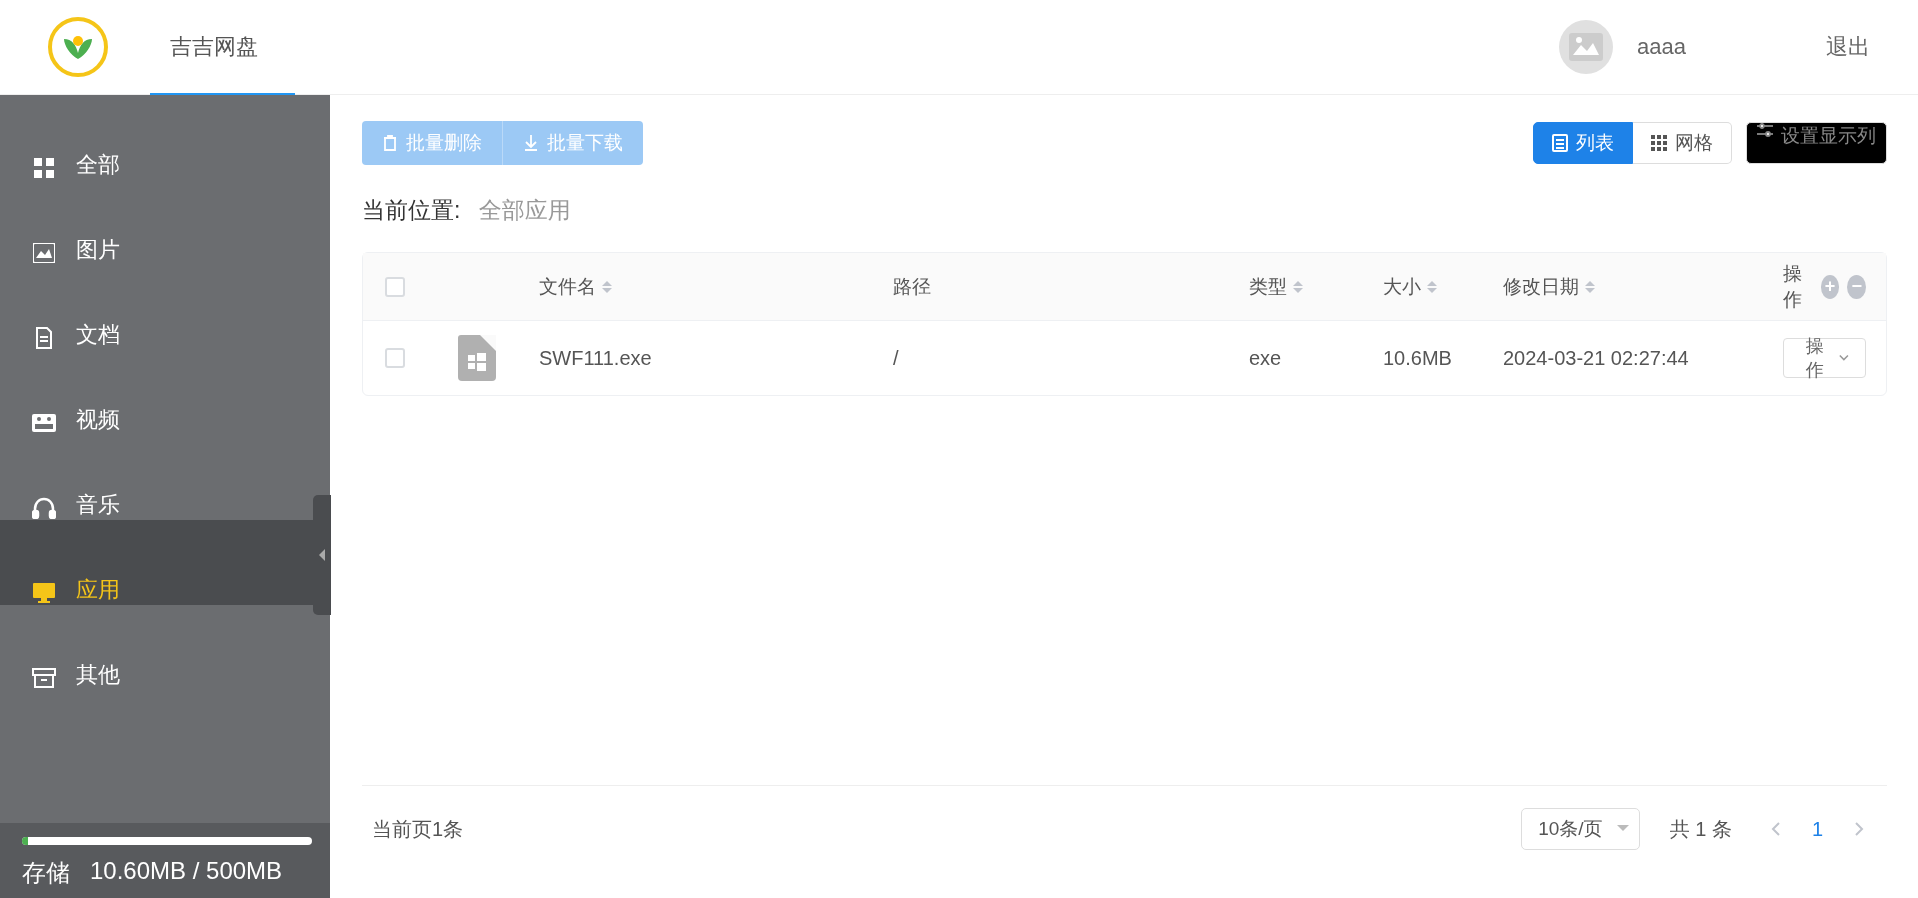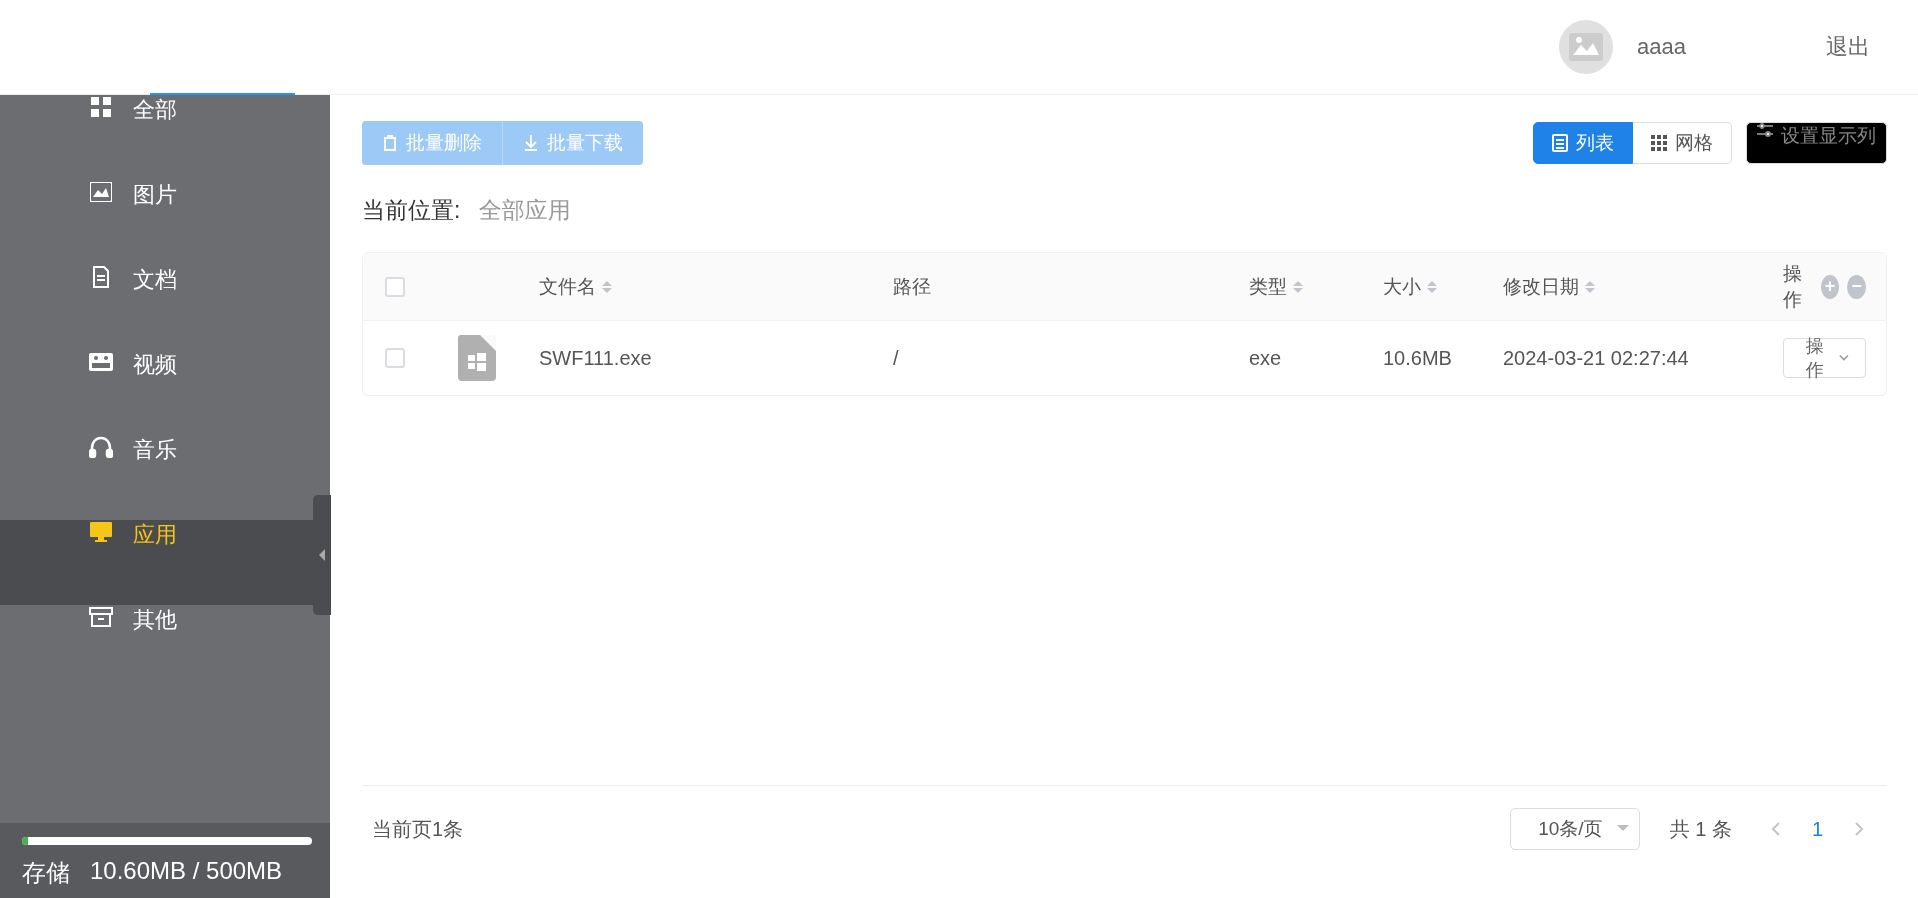--- a/index.html
+++ b/index.html
@@ -11,21 +11,21 @@
 .logo-inner { width: 40px; height: 40px; position: relative; top: 4px;}
 .brand-name { margin-left: 62px; font-size: 22px; color: #555; }
 .header-spacer { flex: 1; }
 .avatar { width: 54px; height: 54px; border-radius: 50%; background: #e0e0e0; display: flex; align-items: center; justify-content: center; color: #fff; }
 .username { margin-left: 24px; font-size: 22px; color: #666; }
 .logout { margin-left: 140px; font-size: 22px; color: #666; cursor: pointer; }
 .header-underline { position: absolute; top: 93px; left: 150px; width: 145px; height: 3px; background: #2196f3; }
 
 .layout { display: flex; height: calc(898px - 95px); }
 .sidebar { width: 336px; background: #6b6d70; display: flex; flex-direction: column; position: relative; }
-.nav-item { height: 85px; display: flex; align-items: flex-start; padding-left: 89px; color: #fff; font-size: 22px; cursor: pointer; }
+.nav-item { height: 85px; display: flex; align-items: flex-end; padding-left: 32px; color: #fff; font-size: 22px; cursor: pointer; }
 .nav-item.active { background: #4a4c4f; color: #f5c518; }
 .nav-icon { width: 24px; height: 24px; margin-right: 20px; display: inline-flex; align-items: center; justify-content: center; }
 .sidebar-collapse { position: absolute; right: -1px; top: 400px; width: 18px; height: 120px; background: #4a4c4f; border-radius: 5px 0 0 5px; display: flex; align-items: center; justify-content: center; cursor: pointer; z-index:5; }
 .sidebar-collapse svg { fill: #aaa; }
 
 .storage-bar { height: 75px; background: #585a5d; padding: 14px 18px 0 22px; }
 .storage-progress { width: 290px; height: 8px; background: #fff; border-radius: 4px; overflow: hidden; margin-bottom: 12px; }
 .storage-fill { height: 100%; background: #4caf50; width: 2%; }
 .storage-text { color: #fff; font-size: 24px; display:flex; gap:20px;}
 
@@ -67,30 +67,39 @@
 .file-ic { width: 38px; height: 46px; background: #b0b0b0; border-radius: 3px 3px 4px 4px; position: relative; }
 .file-ic::before { content: ""; position: absolute; top: 0; right: 0; border: 8px solid transparent; border-top-color:#fafafa; border-right-color:#fafafa;}
 .file-ic .win { position: absolute; top: 18px; left: 10px; width: 18px; height: 18px; }
 .checkbox-ph { width: 20px; height: 20px; border: 2px solid #d9dce0; border-radius: 3px; background: #fff; }
 .op-btn { height: 40px; padding: 0 16px; border: 1px solid #ddd; border-radius: 4px; background: #fff; font-size: 18px; color: #666; display: flex; align-items: center; gap: 10px; cursor: pointer; }
 
 .circle-btn { width: 24px; height: 24px; border-radius: 50%; background: #c0c4cc; color: #fff; display: inline-flex; align-items: center; justify-content: center; font-size: 18px; font-weight:bold; cursor: pointer; }
 
 .footer { display: flex; align-items: center; padding: 22px 10px; margin-top: auto; border-top: 1px solid #eee; font-size: 20px; color: #555; }
 .footer-spacer { flex: 1; }
-.page-size-select { height: 42px; padding: 0 36px 0 27px; border: 1px solid #ddd; border-radius: 5px; background: #fff; font-size: 19px; color: #555; position: relative; display: flex; align-items: center; margin-right: 30px; cursor: pointer; min-width: 118px;}
+.page-size-select { height: 42px; padding: 0 36px 0 16px; border: 1px solid #ddd; border-radius: 5px; background: #fff; font-size: 19px; color: #555; position: relative; display: flex; align-items: center; margin-right: 30px; cursor: pointer; min-width: 118px;}
 .page-size-select .caret { position: absolute; right: 10px; top: 16px; border: 6px solid transparent; border-top-color: #bbb; }
 .total-text { margin-right: 26px; color: #555; }
 .page-btn { width: 36px; height: 36px; display: inline-flex; align-items: center; justify-content: center; color: #c0c4cc; cursor: pointer; font-size: 16px; }
 .page-num { color: #1e82e8; font-size: 20px; margin: 0 18px; cursor: pointer; }
 </style>
 </head>
 <body>
 
 <div class="header">
+  <div class="logo-wrap">
+    <div class="logo">
+      <svg class="logo-inner" viewBox="0 0 40 40">
+        <path d="M20 28 C12 24 6 14 6 8 C14 8 18 14 20 22 C22 14 26 8 34 8 C34 14 28 24 20 28 Z" fill="#4caf50"></path>
+        <circle cx="20" cy="10" r="5" fill="#ffc107"></circle>
+      </svg>
+    </div>
+    <div class="brand-name">吉吉网盘</div>
+  </div>
   <div class="header-underline"></div>
   <div class="header-spacer"></div>
   <div class="avatar">
     <svg width="34" height="28" viewBox="0 0 34 28" fill="#fff">
         <rect x="0" y="0" width="34" height="28" rx="3" fill="#ccc"></rect>
         <path d="M4 22 L12 12 L18 18 L24 10 L30 22 Z" fill="#fff"></path>
         <circle cx="10" cy="7" r="3" fill="#fff"></circle>
       </svg>
   </div>
   <div class="username">aaaa</div>

